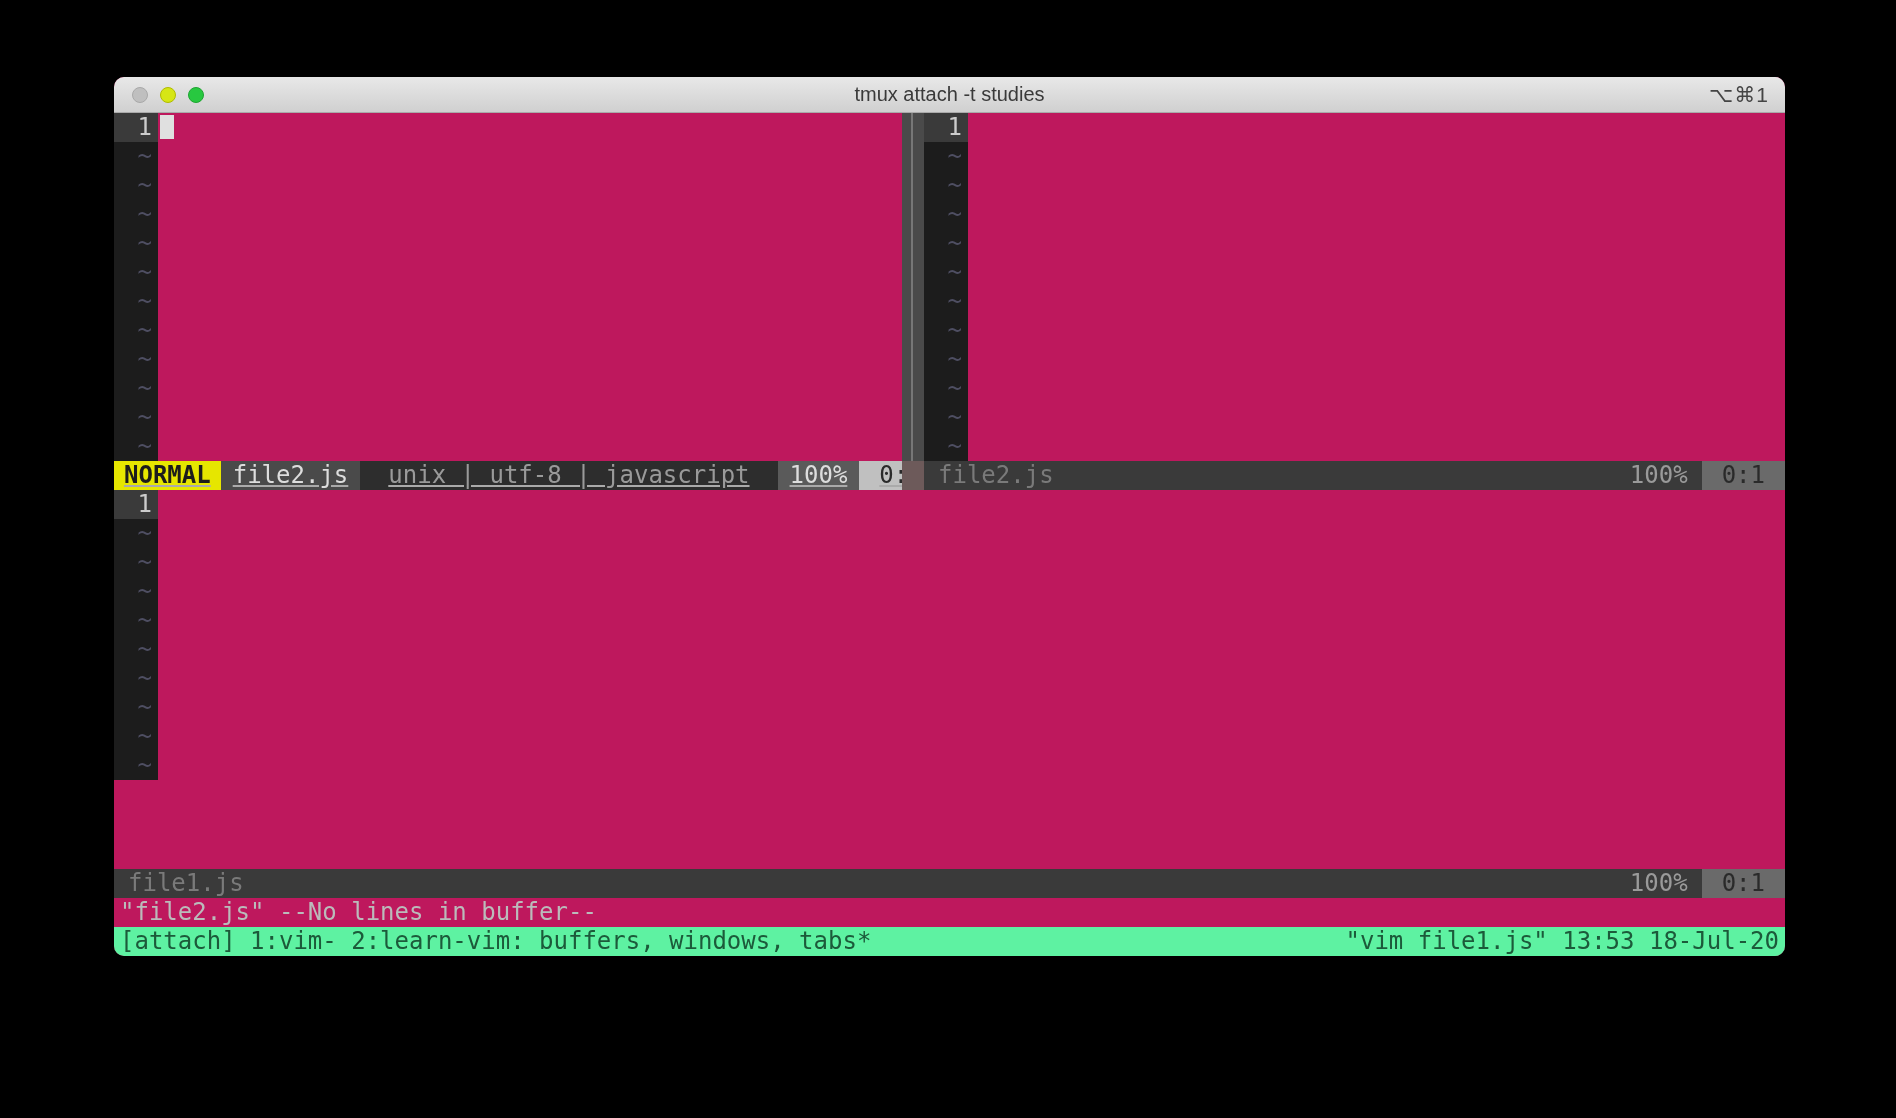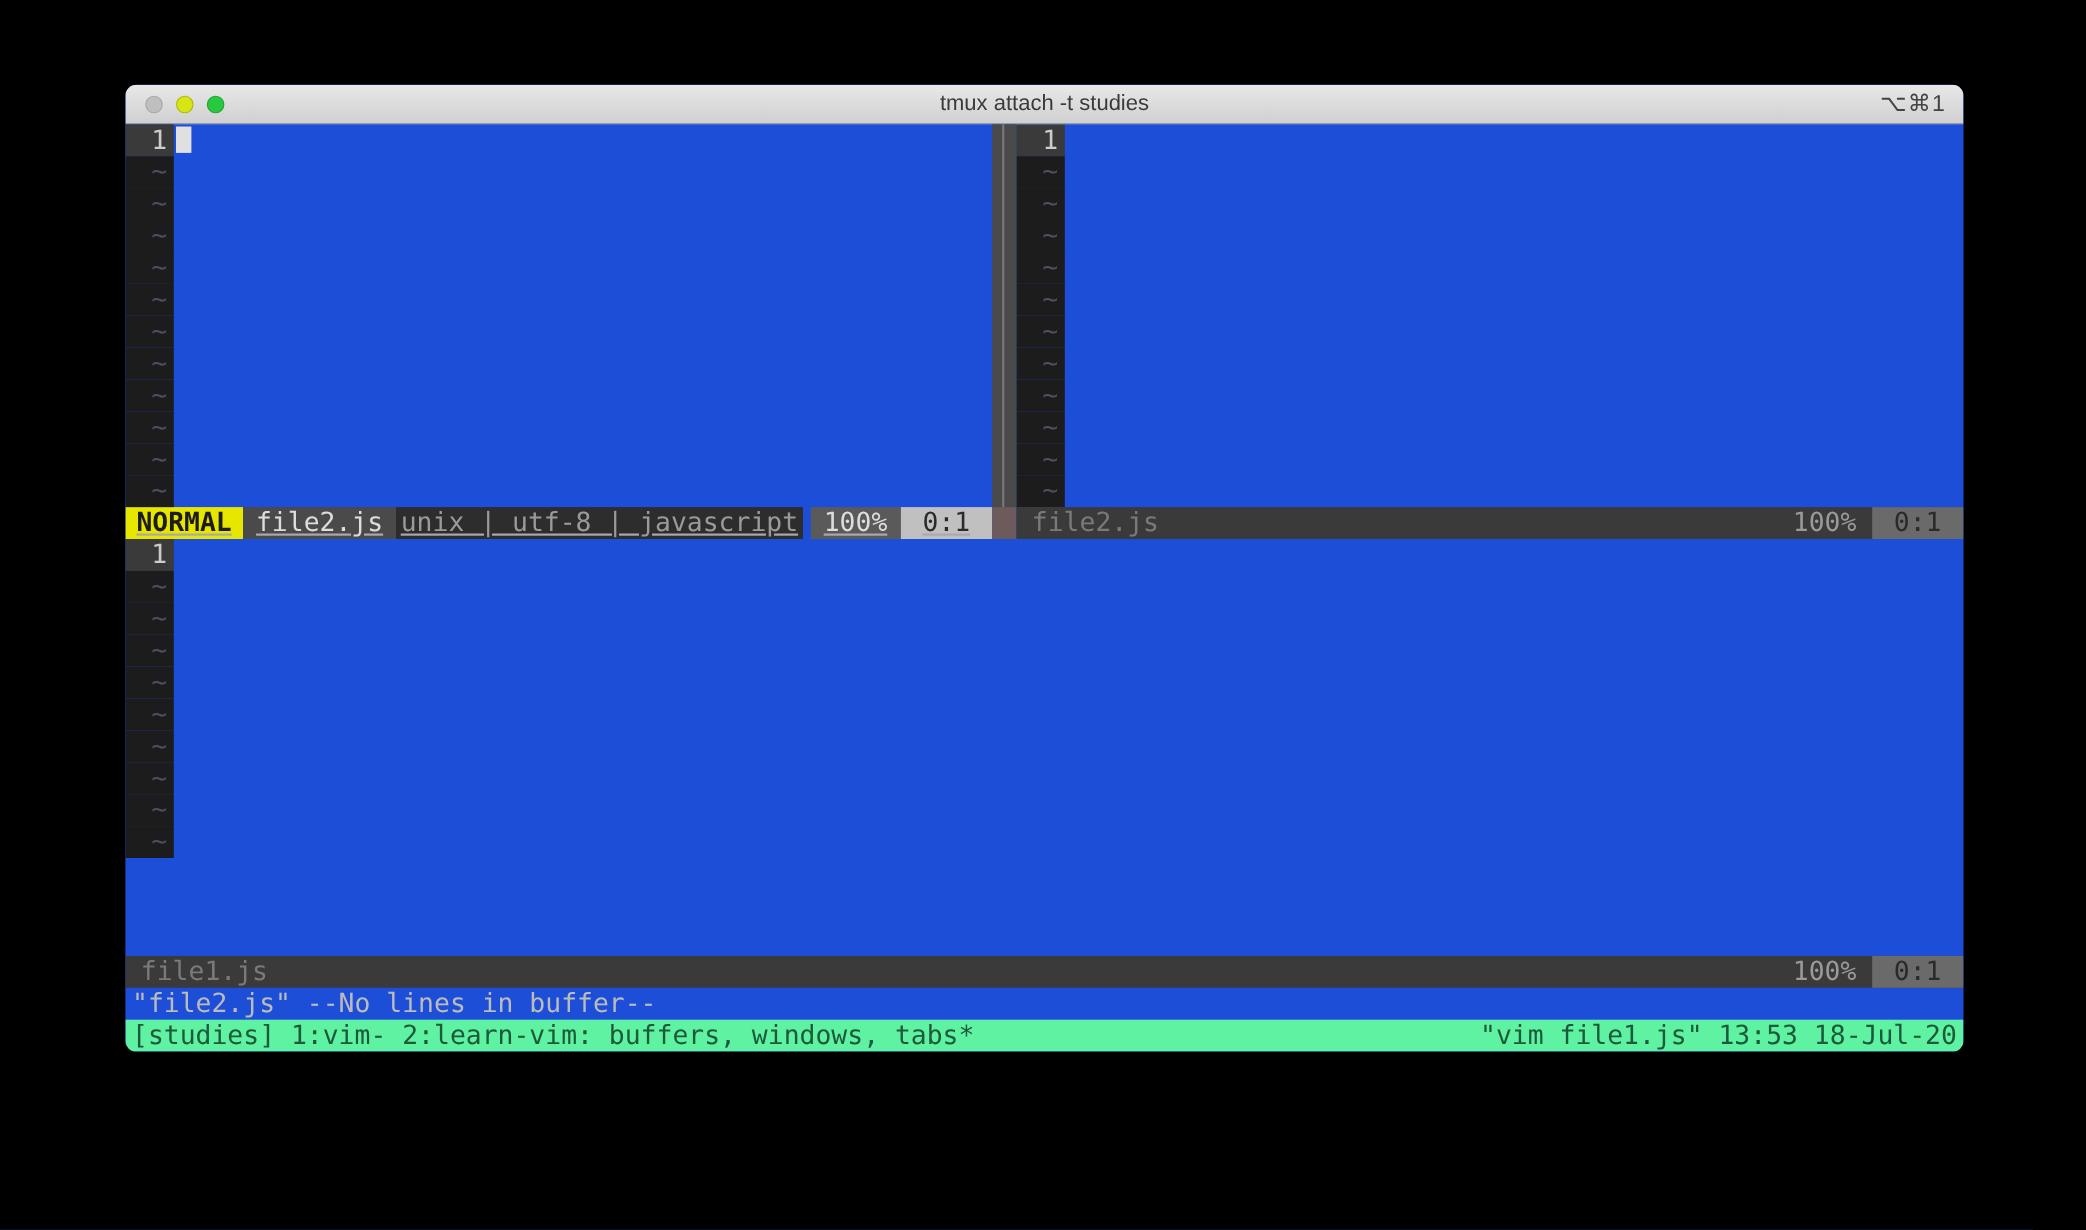--- a/index.html
+++ b/index.html
@@ -11,21 +11,21 @@
     align-items: flex-start;
     justify-content: center;
     font-family: "Menlo", "Monaco", "Consolas", monospace;
   }
   .window {
     position: absolute;
     top: 77px;
     left: 114px;
     width: 1671px;
     height: 879px;
-    background: #1d4ed8;
+    background: #be185d;
     border-radius: 10px;
     overflow: hidden;
     box-shadow: 0 0 30px rgba(0,0,0,0.8);
     display: flex;
     flex-direction: column;
   }
   .titlebar {
     height: 36px;
     background: linear-gradient(#e8e8e8, #d0d0d0);
     display: flex;
@@ -120,21 +120,21 @@
   .tilde { color: #4e4e62; }
   
   .status-active {
     display: flex;
     height: 29px;
     font-size: 24px;
     align-items: center;
   }
   .seg-mode  { background: #e6e600; color: #1c1c1c; padding: 0 10px; font-weight: bold; }
   .seg-file  { background: #4a4a4a; color: #ddd;    padding: 0 12px; }
-  .seg-info  { background: #2d2d2d; color: #9a9a9a; padding: 0 4px; flex:0 0 auto; }
+  .seg-info  { background: #2d2d2d; color: #9a9a9a; padding: 0 28px; flex:0 0 auto; }
   .seg-spacer{ background: #2d2d2d; flex: 1; }
   .seg-pct   { background: #5a5a5a; color: #ddd;    padding: 0 12px; }
   .seg-pos   { background: #c0c0c0; color: #2a2a2a; padding: 0 20px; }
   .vdivider-status { background: #6d5a5a; width:22px; height:29px; }
   
   .status-inactive {
     display: flex;
     height: 29px;
     background: #3a3a3a;
     color: #888;
@@ -363,18 +363,18 @@
     <div class="status-inactive">
       <div class="si-file">file1.js</div>
       <div class="si-spacer"></div>
       <div class="si-pct">100%</div>
       <div class="si-pos">0:1</div>
     </div>
 
     <div class="cmdline">"file2.js" --No lines in buffer--</div>
 
     <div class="tmux">
-      <span>[studies] 1:vim- 2:learn-vim: buffers, windows, tabs*</span>
+      <span>[attach] 1:vim- 2:learn-vim: buffers, windows, tabs*</span>
       <span class="right">"vim file1.js" 13:53 18-Jul-20</span>
     </div>
 
   </div>
 </div>
 
 </body></html>

